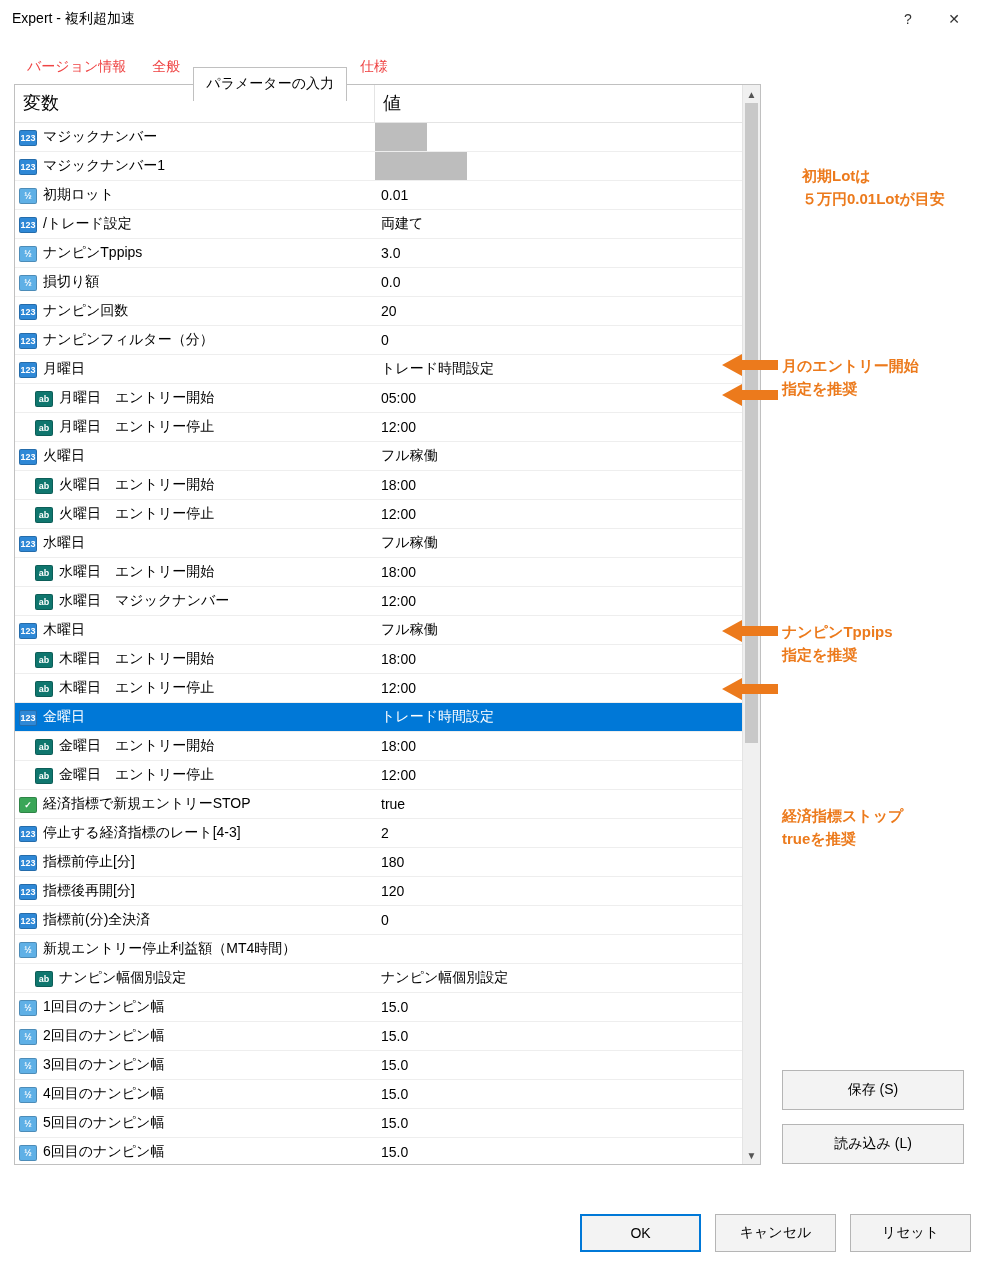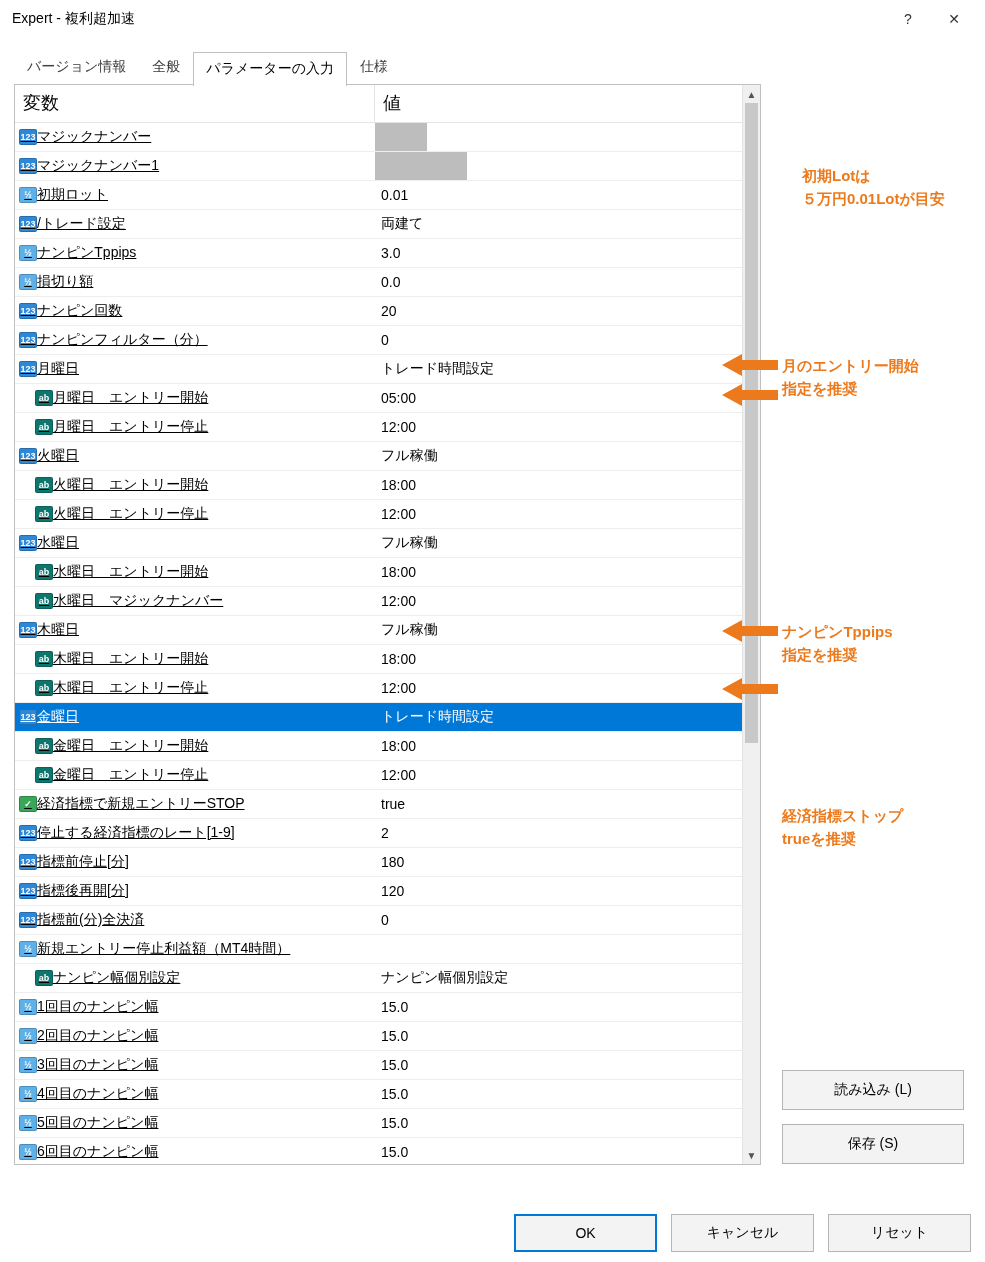--- a/index.html
+++ b/index.html
@@ -36,23 +36,23 @@
   border: 1px solid transparent;
   border-bottom: none;
   background: #fff;
   cursor: default;
   position: relative;
 }
 .tab.active {
   border-color: #c0c0c0;
   background: #fff;
   z-index: 2;
-  top: 2px;
-}
-.tab:not(.active) { color: #404040; }
+  top: 17px;
+}
+.tab:not(.active) { color: #ef4444; }
 .dialog-body {
   position: relative;
   padding: 0 14px;
 }
 .grid-wrap {
   border: 1px solid #c0c0c0;
   width: 747px;
   height: 1081px;
   position: relative;
   display: flex;
@@ -81,24 +81,24 @@
   font-size: 14px;
   border-bottom: 1px solid #eee;
 }
 .row.selected {
   background: #0078d7;
   color: #fff;
 }
 .row .var {
   width: 360px;
   display: flex;
-  align-items: center;
+  align-items: flex-end;
   padding-left: 4px;
+  gap: 6px;
   white-space: nowrap;
-  text-decoration: underline;
 }
 .row .val {
   flex: 1;
   padding-left: 6px;
   white-space: nowrap;
 }
 .row .val.masked-short { background: linear-gradient(to right, #bdbdbd 0 52px, transparent 52px); height: 100%; display:flex; align-items:center;}
 .row .val.masked-long  { background: linear-gradient(to right, #bdbdbd 0 92px, transparent 92px); height: 100%; display:flex; align-items:center;}
 .icon {
   width: 18px; height: 16px;
@@ -164,21 +164,21 @@
 }
 .footer {
   position: absolute;
   bottom: 10px;
   left: 0; right: 0;
   display: flex;
   justify-content: flex-end;
   gap: 14px;
   padding-right: 14px;
 }
-.footer .btn { width: 143px; margin: 0; padding: 9px 0; }
+.footer .btn { width: 121px; margin: 0; padding: 9px 0; }
 .footer .btn.primary { border: 2px solid #0078d7; }
 </style>
 </head>
 <body>
 
 <div class="titlebar">
   <div class="titlebar-title">Expert - 複利超加速</div>
   <div class="titlebar-btn">?</div>
   <div class="titlebar-btn">✕</div>
 </div>
@@ -361,21 +361,21 @@
         <div class="row">
           <div class="var">
             <div class="icon icon-bool">✓</div>
             <span>経済指標で新規エントリーSTOP</span>
           </div>
           <div class="val">true</div>
         </div>
         <div class="row">
           <div class="var">
             <div class="icon icon-int">123</div>
-            <span>停止する経済指標のレート[1-9]</span>
+            <span>停止する経済指標のレート[4-3]</span>
           </div>
           <div class="val">2</div>
         </div>
         <div class="row">
           <div class="var">
             <div class="icon icon-int">123</div>
             <span>指標前停止[分]</span>
           </div>
           <div class="val">180</div>
         </div>
@@ -489,22 +489,22 @@
       <span>ナンピンTppips</span><br>
       <span>指定を推奨</span>
     </div>
     <div class="annot" style="top:720px;">
       <span>経済指標ストップ</span><br>
       <span>trueを推奨</span>
     </div>
   </div>
 
   <div class="side-buttons" style="top:986px;">
+    <div class="btn">保存 (S)</div>
     <div class="btn">読み込み (L)</div>
-    <div class="btn">保存 (S)</div>
   </div>
 </div>
 
 <div class="footer">
   <div class="btn primary">OK</div>
   <div class="btn">キャンセル</div>
   <div class="btn">リセット</div>
 </div>
 
 </body></html>

